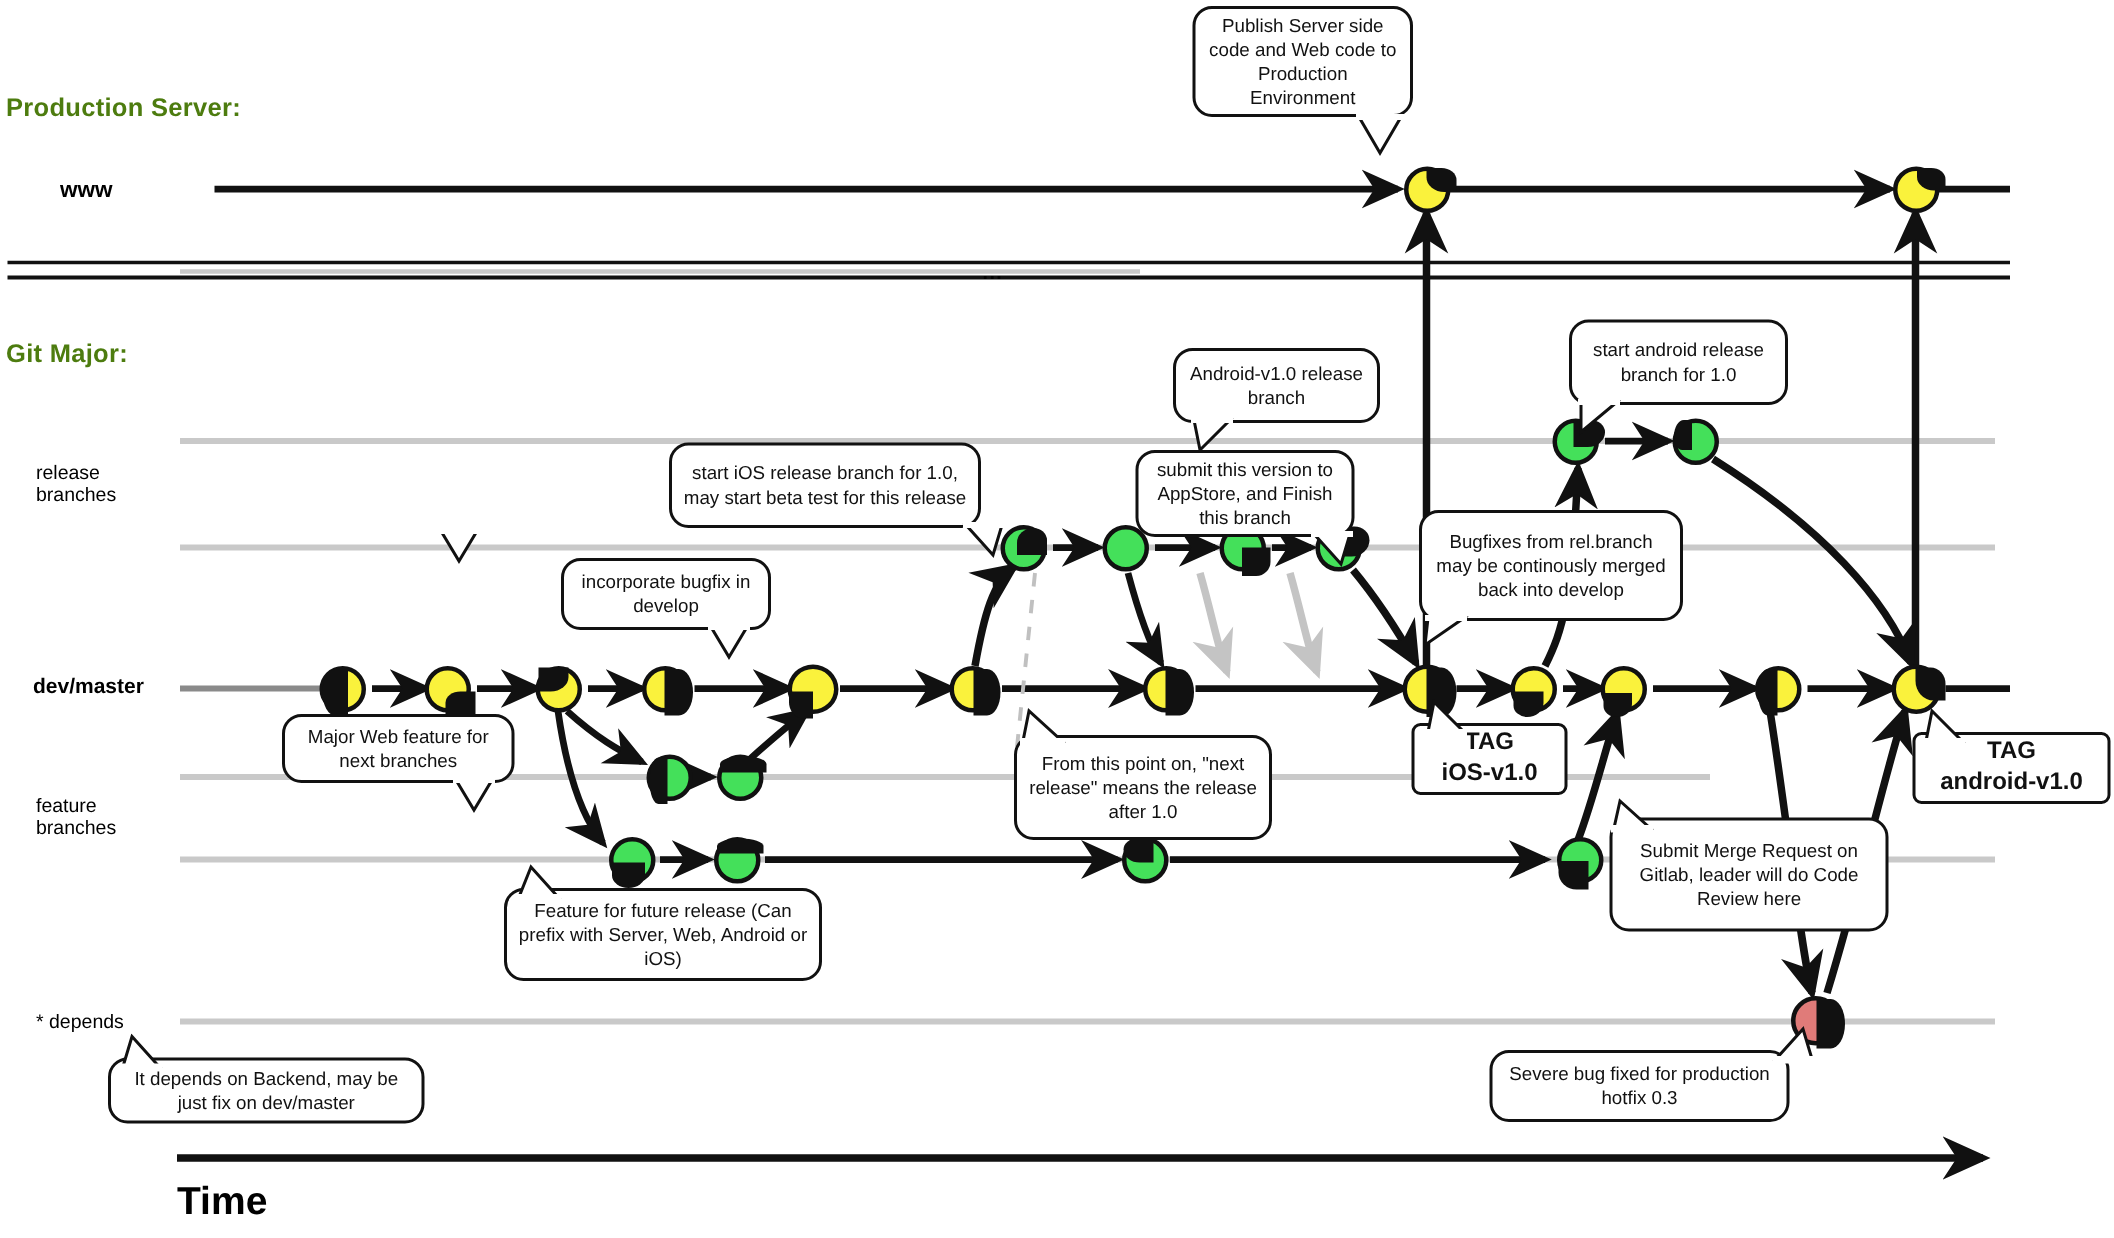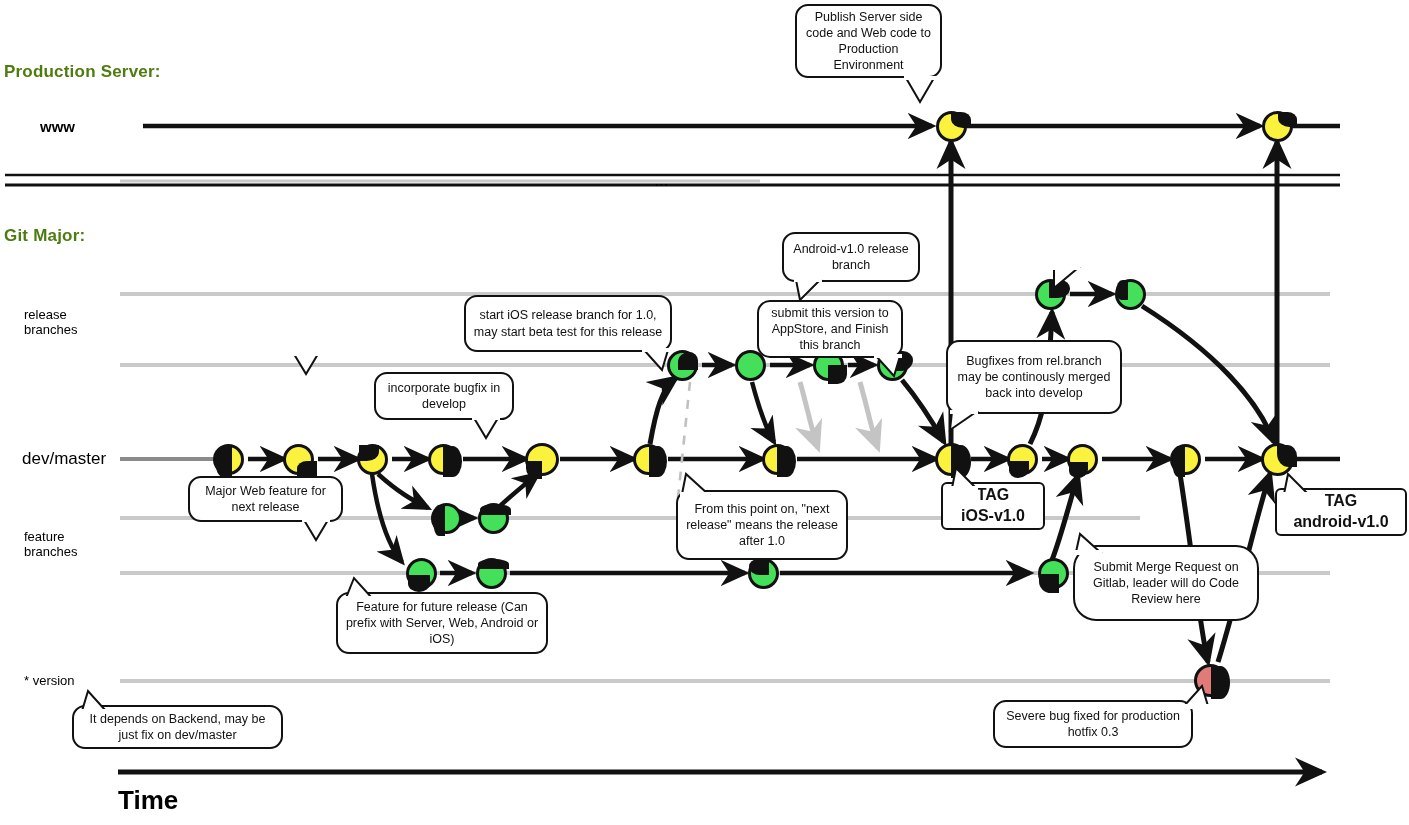--- a/index.html
+++ b/index.html
@@ -2,21 +2,21 @@
 <html><head>
 <meta charset="utf-8">
 <style>
   html,body{margin:0;padding:0;background:#fff;}
   body{font-family:"Liberation Sans",sans-serif;}
   #stage{position:relative;width:1409px;height:825px;overflow:hidden;background:#fff;}
   #wires{position:absolute;left:0;top:0;width:1409px;height:825px;}
   .lbl{position:absolute;white-space:pre;line-height:1.15;}
   .section-title{font-weight:bold;font-size:17px;color:#4d7c0f;letter-spacing:.2px;}
   .lane-name{font-size:13px;color:#000;}
-  .lane-name.big{font-weight:normal;font-size:17px;}
+  .lane-name.big{font-weight:bold;font-size:14px;}
   .lane-name.www{font-weight:bold;font-size:15px;}
   .time-label{font-weight:bold;font-size:26px;color:#000;}
   .dots{font-size:13px;font-weight:bold;color:#000;letter-spacing:1px;}
   .callout{position:absolute;box-sizing:border-box;background:#fff;border:2px solid #111;
            border-radius:13px;font-size:12.5px;color:#111;text-align:center;
            display:flex;align-items:center;justify-content:center;line-height:1.3;padding:4px 7px;}
   .callout.tag{font-weight:bold;font-size:16px;border-radius:6px;}
   .tail{position:absolute;width:0;height:0;}
   .node{position:absolute;border-radius:50%;box-sizing:border-box;border:3px solid #111;}
   .node .wedge{position:absolute;background:#111;}
@@ -109,21 +109,21 @@
 
   <div class="lbl section-title" style="left:4px;top:62px;">Production Server:</div>
   <div class="lbl section-title" style="left:4px;top:226px;">Git Major:</div>
 
   <div class="lbl lane-name www" style="left: 40px; top: 118px; white-space: pre;">www</div>
   <div class="lbl lane-name" style="left: 24px; top: 308px; white-space: pre;">release
 branches</div>
   <div class="lbl lane-name big" style="left: 22px; top: 449px; white-space: pre;">dev/master</div>
   <div class="lbl lane-name" style="left: 24px; top: 530px; white-space: pre;">feature
 branches</div>
-  <div class="lbl lane-name" style="left: 24px; top: 674px; white-space: pre;">* version</div>
+  <div class="lbl lane-name" style="left: 24px; top: 674px; white-space: pre;">* depends</div>
   <div class="lbl dots" style="left: 655px; top: 175px; white-space: pre;">...</div>
   <div class="lbl time-label" style="left:118px;top:786px;">Time</div>
 
   <div class="node" style="left:936px;top:111px;width:31px;height:31px;background:#faf23c;">
     <div class="wedge" style="left:12px;top:-2px;width:20px;height:16px;border-radius:0 50% 0 60%;"></div>
   </div>
   <div class="node" style="left:1262px;top:111px;width:31px;height:31px;background:#faf23c;">
     <div class="wedge" style="left:13px;top:-2px;width:19px;height:15px;border-radius:0 50% 0 60%;"></div>
   </div>
 
@@ -210,32 +210,33 @@
   <svg class="tail" style="left:900px;top:76px;width:40px;height:30px;" viewBox="0 0 40 30">
     <path d="M6,2 L34,2 L20,26 Z" fill="#fff" stroke="#111" stroke-width="2"></path>
       <rect x="4" y="0" width="32" height="4" fill="#fff"></rect>
   </svg>
 
   <svg class="tail" style="left:290px;top:352px;width:40px;height:26px;" viewBox="0 0 40 26">
     <path d="M4,2 L28,2 L16,22 Z" fill="#fff" stroke="#111" stroke-width="2"></path>
       <rect x="2" y="0" width="28" height="4" fill="#fff"></rect>
   </svg>
 
-  <div class="callout" style="left:464px;top:295px;width:208px;height:57px;">start iOS release branch for 1.0, may start beta test for this release</div>
+  <div class="callout" style="left:446px;top:295px;width:208px;height:57px;">start iOS release branch for 1.0, may start beta test for this release</div>
   <svg class="tail" style="left:640px;top:348px;width:40px;height:26px;" viewBox="0 0 40 26">
     <path d="M4,2 L28,2 L22,22 Z" fill="#fff" stroke="#111" stroke-width="2"></path>
       <rect x="2" y="0" width="28" height="4" fill="#fff"></rect>
   </svg>
 
   <div class="callout" style="left:782px;top:232px;width:138px;height:50px;">Android-v1.0 release branch</div>
   <svg class="tail" style="left:790px;top:278px;width:40px;height:26px;" viewBox="0 0 40 26">
     <path d="M6,2 L30,2 L10,22 Z" fill="#fff" stroke="#111" stroke-width="2"></path>
       <rect x="4" y="0" width="28" height="4" fill="#fff"></rect>
   </svg>
 
+  <div class="callout" style="left:1046px;top:213px;width:146px;height:57px;">start android release branch for 1.0</div>
   <svg class="tail" style="left:1046px;top:266px;width:40px;height:26px;" viewBox="0 0 40 26">
     <path d="M8,2 L32,2 L8,22 Z" fill="#fff" stroke="#111" stroke-width="2"></path>
       <rect x="6" y="0" width="28" height="4" fill="#fff"></rect>
   </svg>
 
   <div class="callout" style="left:757px;top:300px;width:146px;height:58px;">submit this version to AppStore, and Finish this branch</div>
   <svg class="tail" style="left:872px;top:354px;width:40px;height:26px;" viewBox="0 0 40 26">
     <path d="M4,2 L28,2 L22,22 Z" fill="#fff" stroke="#111" stroke-width="2"></path>
       <rect x="2" y="0" width="28" height="4" fill="#fff"></rect>
   </svg>
@@ -245,39 +246,39 @@
     <path d="M8,2 L32,2 L6,20 Z" fill="#fff" stroke="#111" stroke-width="2"></path>
       <rect x="6" y="0" width="28" height="4" fill="#fff"></rect>
   </svg>
 
   <div class="callout" style="left:374px;top:372px;width:140px;height:48px;">incorporate bugfix in develop</div>
   <svg class="tail" style="left:470px;top:416px;width:40px;height:26px;" viewBox="0 0 40 26">
     <path d="M4,2 L28,2 L16,22 Z" fill="#fff" stroke="#111" stroke-width="2"></path>
       <rect x="2" y="0" width="28" height="4" fill="#fff"></rect>
   </svg>
 
-  <div class="callout" style="left:188px;top:476px;width:155px;height:46px;">Major Web feature for next release</div>
+  <div class="callout" style="left:188px;top:476px;width:155px;height:46px;">Major Web feature for next branches</div>
   <svg class="tail" style="left:300px;top:518px;width:40px;height:26px;" viewBox="0 0 40 26">
     <path d="M4,2 L28,2 L16,22 Z" fill="#fff" stroke="#111" stroke-width="2"></path>
       <rect x="2" y="0" width="28" height="4" fill="#fff"></rect>
   </svg>
 
   <div class="callout" style="left:676px;top:490px;width:172px;height:70px;">From this point on, "next release" means the release after 1.0</div>
   <svg class="tail" style="left:676px;top:472px;width:40px;height:26px;" viewBox="0 0 40 26">
     <path d="M6,22 L32,22 L10,2 Z" fill="#fff" stroke="#111" stroke-width="2"></path>
       <rect x="4" y="20" width="30" height="5" fill="#fff"></rect>
   </svg>
 
   <div class="callout" style="left:336px;top:592px;width:212px;height:62px;">Feature for future release (Can prefix with Server, Web, Android or iOS)</div>
   <svg class="tail" style="left:340px;top:576px;width:40px;height:26px;" viewBox="0 0 40 26">
     <path d="M6,22 L32,22 L14,2 Z" fill="#fff" stroke="#111" stroke-width="2"></path>
       <rect x="4" y="20" width="30" height="5" fill="#fff"></rect>
   </svg>
 
-  <div class="callout" style="left:1073px;top:545px;width:186px;height:76px;border-radius:23px;">Submit Merge Request on Gitlab, leader will do Code Review here</div>
+  <div class="callout" style="left:1073px;top:545px;width:186px;height:76px;">Submit Merge Request on Gitlab, leader will do Code Review here</div>
   <svg class="tail" style="left:1070px;top:530px;width:40px;height:26px;" viewBox="0 0 40 26">
     <path d="M6,22 L30,22 L10,4 Z" fill="#fff" stroke="#111" stroke-width="2"></path>
       <rect x="4" y="20" width="28" height="5" fill="#fff"></rect>
   </svg>
 
   <div class="callout" style="left:993px;top:700px;width:200px;height:48px;">Severe bug fixed for production hotfix 0.3</div>
   <svg class="tail" style="left:1180px;top:684px;width:40px;height:26px;" viewBox="0 0 40 26">
     <path d="M4,22 L28,22 L22,2 Z" fill="#fff" stroke="#111" stroke-width="2"></path>
       <rect x="2" y="20" width="28" height="5" fill="#fff"></rect>
   </svg>

